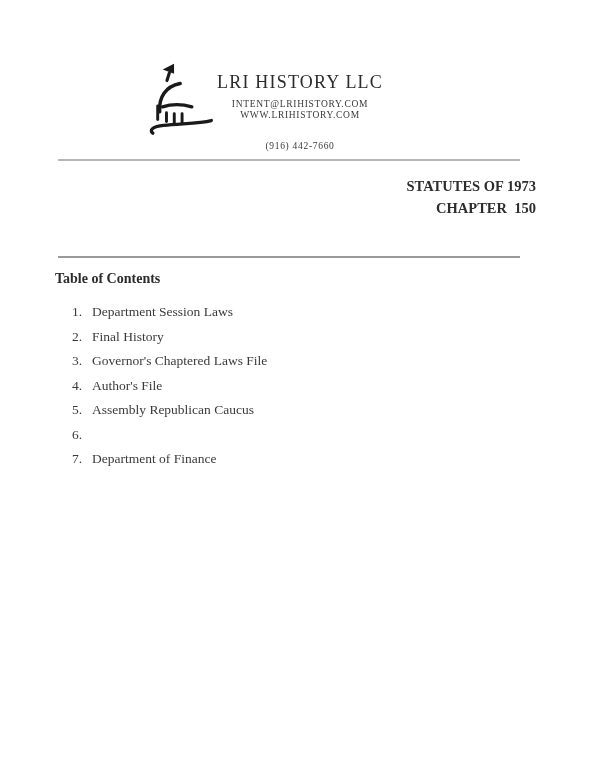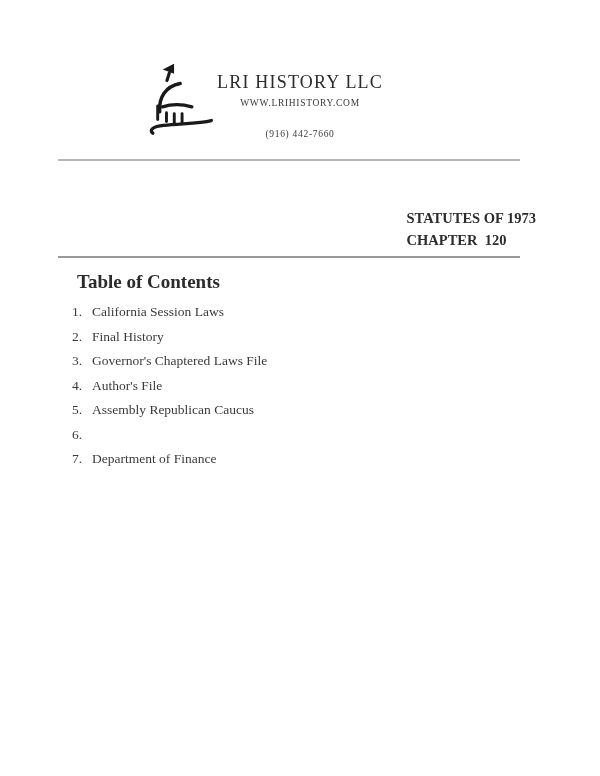--- a/index.html
+++ b/index.html
@@ -41,57 +41,56 @@
     letter-spacing: 1.2px;
     color: #2b2b2b;
   }
   .contact-line {
     font-size: 9.5px;
     line-height: 11px;
     letter-spacing: 0.7px;
     color: #3a3a3a;
   }
   .contact-email   { margin-top: 7px; }
-  .contact-website { margin-top: 6px; }
+  .contact-website { }
   .contact-phone   { margin-top: 20px; }
 
   
   .rule {
     position: absolute;
     left: 58px;
     width: 462px;
     height: 2px;
   }
   .rule-top    { top: 159px; background: #b6b6b6; }
   .rule-bottom { top: 256px; background: #999999; }
 
   
   .reference {
     position: absolute;
     top: 176px;
     right: 108px;
-    margin-top: 32px;
+    text-align: right;
   }
   .reference-line {
     font-size: 14.5px;
     line-height: 21.5px;
     font-weight: bold;
     color: #2d2d2d;
     white-space: pre;   
   }
 
   
   .toc-title {
     position: absolute;
     left: 55px;
     top: 271px;
-    font-size: 19px;
+    font-size: 14px;
     font-weight: bold;
     color: #2b2b2b;
-    margin-left: 22px;
   }
   .toc-list {
     position: absolute;
     left: 0;
     top: 304px;
     width: 600px;
   }
   .toc-item {
     display: flex;
     padding-left: 68px;
@@ -126,38 +125,39 @@
       <path d="M21,52 L21,61" stroke-width="3"></path>
       <path d="M29,53 L29,63" stroke-width="3"></path>
       <path d="M37,53 L37,62" stroke-width="3"></path>
 
       <path d="M7,73 C3,70 7,66 18,65 C36,63 55,63 67,60" stroke-width="3.4"></path>
     </svg>
   </div>
 
   <div class="letterhead">
     <div class="company-name">LRI HISTORY LLC</div>
+    <div class="contact-line contact-email">INTENT@LRIHISTORY.COM</div>
     <div class="contact-line contact-website">WWW.LRIHISTORY.COM</div>
     <div class="contact-line contact-phone">(916) 442-7660</div>
   </div>
 
   <div class="rule rule-top"></div>
   <div class="rule rule-bottom"></div>
 
   <div class="reference">
     <div class="reference-line">STATUTES OF 1973</div>
-    <div class="reference-line">CHAPTER  120</div>
+    <div class="reference-line">CHAPTER  150</div>
   </div>
 
   <div class="toc-title">Table of Contents</div>
 
   <div class="toc-list">
     <div class="toc-item">
       <span class="toc-number">1.</span>
-      <span class="toc-label">California Session Laws</span>
+      <span class="toc-label">Department Session Laws</span>
     </div>
     <div class="toc-item">
       <span class="toc-number">2.</span>
       <span class="toc-label">Final History</span>
     </div>
     <div class="toc-item">
       <span class="toc-number">3.</span>
       <span class="toc-label">Governor's Chaptered Laws File</span>
     </div>
     <div class="toc-item">

